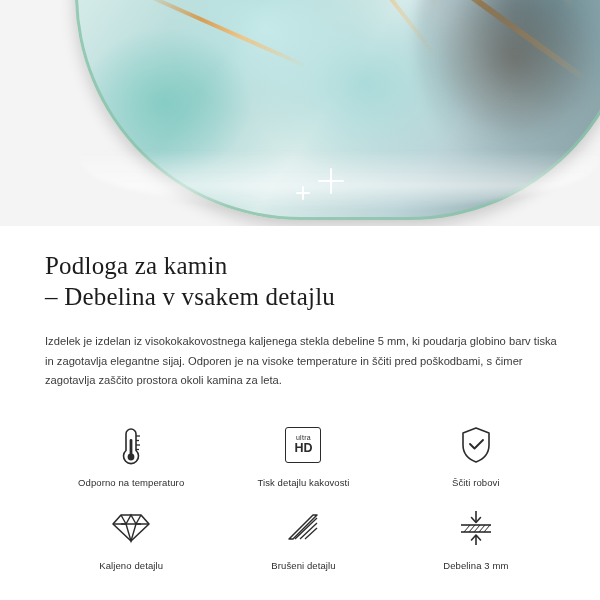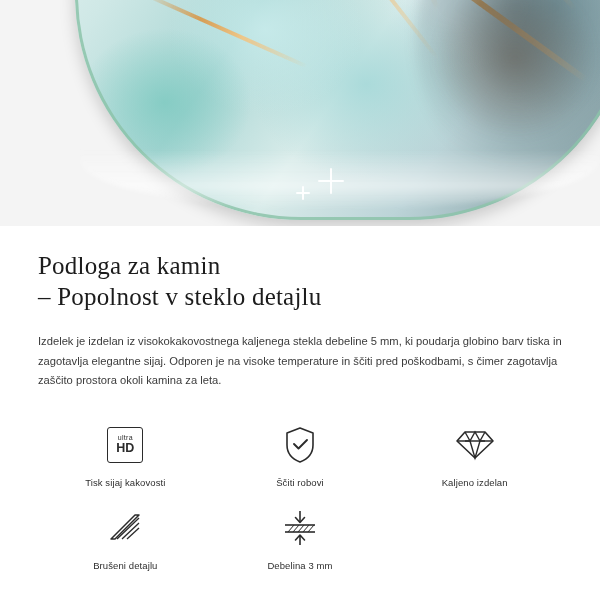--- a/index.html
+++ b/index.html
@@ -121,20 +121,21 @@
   }
   .sparkle::before { left: 50%; top: 0; width: 2px; height: 100%; transform: translateX(-50%); }
   .sparkle::after  { top: 50%; left: 0; height: 2px; width: 100%; transform: translateY(-50%); }
   .sp1 { left: 318px; top: 168px; width: 26px; height: 26px; }
   .sp2 { left: 296px; top: 186px; width: 14px; height: 14px; }
 
   
   .content {
     padding: 0 38px;
     box-sizing: border-box;
+    margin-left: 7px;
   }
   .headline {
     margin: 0;
     padding-top: 24px;
     font-family: "Liberation Serif", serif;
     font-size: 25px;
     line-height: 31px;
     font-weight: 400;
     color: #1c1c1c;
     letter-spacing: 0.2px;
@@ -222,36 +223,50 @@
     <div class="glass-edge"></div>
     <div class="glass-rim-highlight"></div>
     <div class="sparkle sp1"></div>
     <div class="sparkle sp2"></div>
   </div>
 
   <div class="content">
 
     <h1 class="headline">
       <span>Podloga za kamin</span>
-      <span class="l2">– Popolnost v steklo detajlu</span>
+      <span class="l2">– Debelina v vsakem detajlu</span>
     </h1>
 
     <p class="body-copy">Izdelek je izdelan iz visokokakovostnega kaljenega stekla debeline 5 mm, ki poudarja globino barv tiska in zagotavlja elegantne sijaj. Odporen je na visoke temperature in ščiti pred poškodbami, s čimer zagotavlja zaščito prostora okoli kamina za leta.</p>
 
     <div class="features">
 
+      <div class="feature">
+        <div class="feature-icon">
+          <svg width="34" height="44" viewBox="0 0 34 44">
+            <path d="M17 6 a5 5 0 0 1 5 5 v16.5 a7.5 7.5 0 1 1 -10 0 V11 a5 5 0 0 1 5 -5 z" fill="none" stroke="#2b2b2b" stroke-width="1.6"></path>
+            <circle cx="17" cy="34" r="3.4" fill="#2b2b2b"></circle>
+            <rect x="15.6" y="16" width="2.8" height="16" rx="1.4" fill="#2b2b2b"></rect>
+            <line x1="22" y1="13" x2="26" y2="13" stroke="#2b2b2b" stroke-width="1.3"></line>
+            <line x1="22" y1="17.5" x2="25" y2="17.5" stroke="#2b2b2b" stroke-width="1.3"></line>
+            <line x1="22" y1="22" x2="26" y2="22" stroke="#2b2b2b" stroke-width="1.3"></line>
+            <line x1="22" y1="26.5" x2="25" y2="26.5" stroke="#2b2b2b" stroke-width="1.3"></line>
+          </svg>
+        </div>
+        <div class="feature-label">Odporno na temperaturo</div>
+      </div>
 
       <div class="feature">
         <div class="feature-icon">
           <div class="hd-box">
             <span class="ultra">ultra</span>
             <span class="hd">HD</span>
           </div>
         </div>
-        <div class="feature-label">Tisk sijaj kakovosti</div>
+        <div class="feature-label">Tisk detajlu kakovosti</div>
       </div>
 
       <div class="feature">
         <div class="feature-icon">
           <svg width="40" height="44" viewBox="0 0 40 44">
             <path d="M20 5 L33 10 v12 c0 9 -6.5 14.5 -13 17 c-6.5 -2.5 -13 -8 -13 -17 V10 z" fill="none" stroke="#2b2b2b" stroke-width="1.6" stroke-linejoin="round"></path>
             <path d="M14 21 l4.5 4.5 L27 17" fill="none" stroke="#2b2b2b" stroke-width="1.9" stroke-linecap="round" stroke-linejoin="round"></path>
           </svg>
         </div>
         <div class="feature-label">Ščiti robovi</div>
@@ -261,21 +276,21 @@
         <div class="feature-icon">
           <svg width="42" height="38" viewBox="0 0 42 38">
             <path d="M11 6 h20 l8 9 l-18 17 l-18 -17 z" fill="none" stroke="#2b2b2b" stroke-width="1.6" stroke-linejoin="round"></path>
             <path d="M3 15 h36" stroke="#2b2b2b" stroke-width="1.4"></path>
             <path d="M11 6 l5 9 l-5 0" stroke="#2b2b2b" stroke-width="1.4" fill="none"></path>
             <path d="M31 6 l-5 9 l5 0" stroke="#2b2b2b" stroke-width="1.4" fill="none"></path>
             <path d="M16 15 l5 17 l5 -17" stroke="#2b2b2b" stroke-width="1.4" fill="none"></path>
             <path d="M16 15 l5 -9 l5 9" stroke="#2b2b2b" stroke-width="1.4" fill="none"></path>
           </svg>
         </div>
-        <div class="feature-label">Kaljeno izdelan</div>
+        <div class="feature-label">Kaljeno detajlu</div>
       </div>
 
       <div class="feature">
         <div class="feature-icon">
           <svg width="40" height="38" viewBox="0 0 40 38">
             <path d="M6 30 L30 6 L34 6 L10 30 Z" fill="none" stroke="#2b2b2b" stroke-width="1.5" stroke-linejoin="round"></path>
             <line x1="12" y1="30" x2="34" y2="9" stroke="#2b2b2b" stroke-width="1.3"></line>
             <line x1="17" y1="30" x2="34" y2="14" stroke="#2b2b2b" stroke-width="1.3"></line>
             <line x1="22" y1="30" x2="34" y2="19" stroke="#2b2b2b" stroke-width="1.3"></line>
           </svg>

